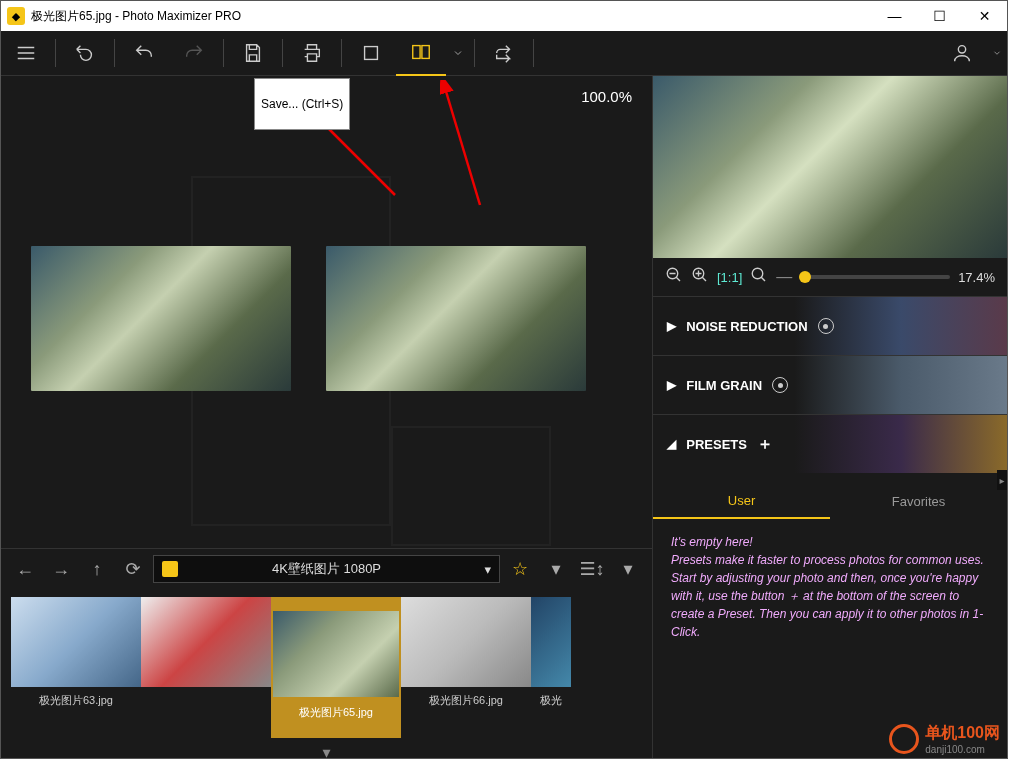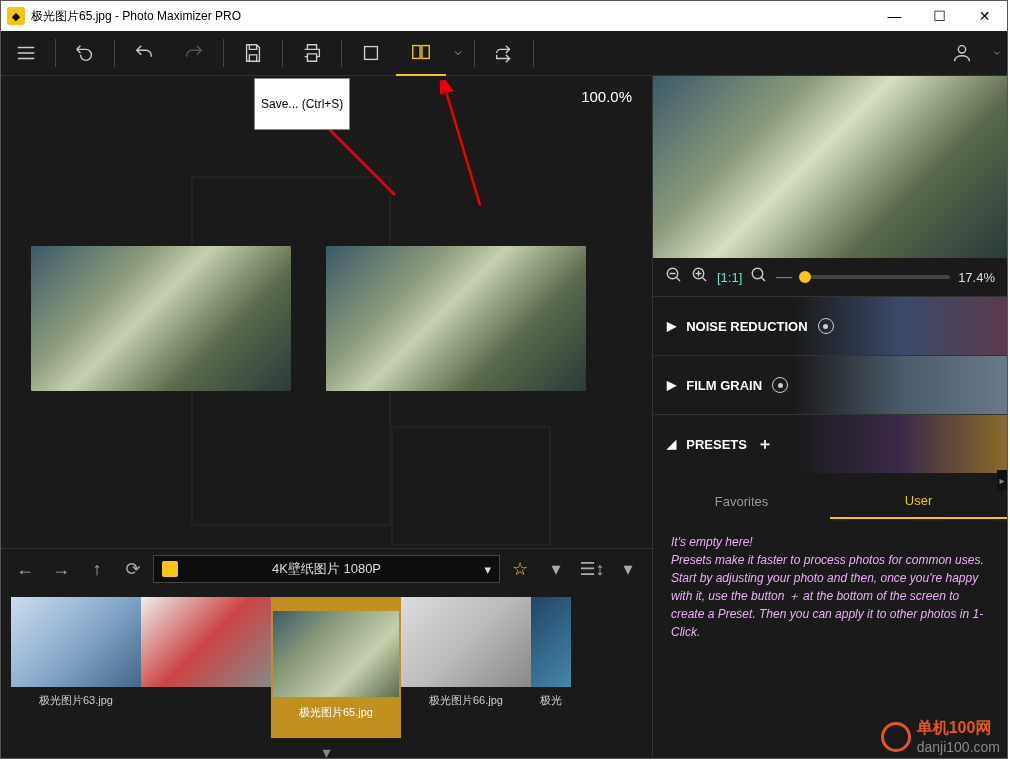--- a/index.html
+++ b/index.html
@@ -64,21 +64,21 @@
 
 .presets-body { padding: 10px 0; }
 .tabs { display: flex; height: 36px; }
 .tab { flex: 1; display: flex; align-items: center; justify-content: center; font-size: 13px; color: #999; cursor: pointer; }
 .tab.active { color: #f5c518; border-bottom: 2px solid #f5c518; }
 .presets-text { padding: 14px 18px; font-size: 12px; font-style: italic; color: #f0abfc; line-height: 1.5; }
 
 .watermark { position: absolute; bottom: 6px; right: 10px; display: flex; align-items: center; gap: 6px; font-size: 12px; }
 .watermark .logo { width: 30px; height: 30px; border: 3px solid #e8551d; border-radius: 50%; }
 .watermark .txt1 { color: #e8551d; font-size: 16px; font-weight: bold; }
-.watermark .txt2 { color: #888; font-size: 14px; }
+.watermark .txt2 { color: #888; font-size: 10px; }
 
 .arrow { position: absolute; z-index: 15; }
 </style>
 </head>
 <body>
 
 <div class="window">
   <div class="titlebar">
     <div class="app-icon">◆</div>
     <div class="title">极光图片65.jpg - Photo Maximizer PRO</div>
@@ -274,22 +274,22 @@
         </div>
       <div style="position:absolute;right:0;top:394px;width:10px;height:20px;background:#111;display:flex;align-items:center;justify-content:center;color:#888;font-size:10px;cursor:pointer">▸</div>
       <div class="panel">
         <div class="panel-head bg3">
             <span class="chev">◢</span>
             <span>PRESETS</span>
             <span style="font-size:16px">＋</span>
           </div>
         <div class="presets-body">
           <div class="tabs">
+            <div class="tab active">User</div>
             <div class="tab">Favorites</div>
-            <div class="tab active">User</div>
           </div>
           <div class="presets-text">
             <div>It's empty here!</div>
             <div>Presets make it faster to process photos for common uses. Start by adjusting your photo and then, once you're happy with it, use the button ＋ at the bottom of the screen to create a Preset. Then you can apply it to other photos in 1-Click.</div>
           </div>
         </div>
       </div>
     </div>
   </div>
 </div>

